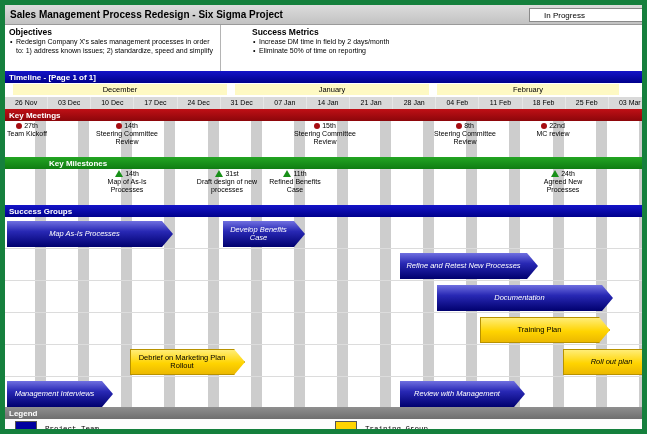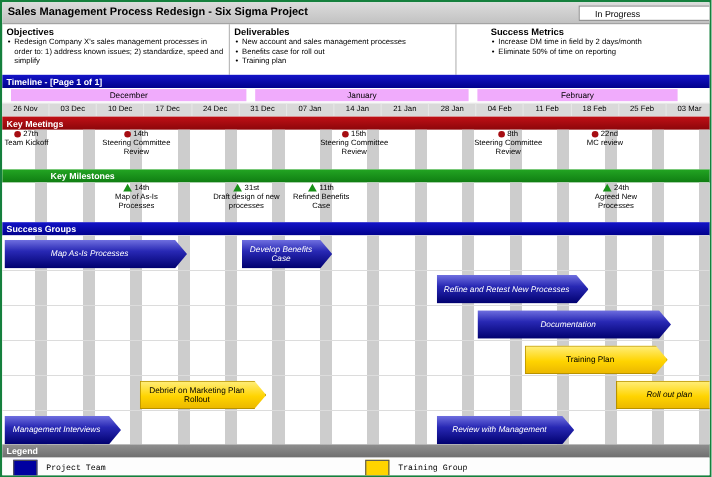--- a/index.html
+++ b/index.html
@@ -1,20 +1,20 @@
 <!DOCTYPE html>
 <html><head>
 <meta charset="utf-8">
 <style>
   * { margin:0; padding:0; box-sizing:border-box; }
   html,body { background:#ffffff; }
   body { font-family:"Liberation Sans", sans-serif; }
   #app {
     position:relative; width:647px; height:434px; background:#fff;
-    border:2px solid #15803d; overflow:hidden;
+    border:5px solid #15803d; overflow:hidden;
   }
   
   .titlebar {
     position:absolute; left:0; top:0; width:647px; height:20px;
     background:linear-gradient(180deg,#dcdcdc,#c2c2c2);
     border-bottom:1px solid #9a9a9a;
     display:flex; align-items:center;
   }
   .titlebar .title { font-size:10px; font-weight:bold; color:#000; padding-left:5px; }
   .status-box {
@@ -37,21 +37,21 @@
     color:#fff; font-size:8px; font-weight:bold;
     display:flex; align-items:center; padding-left:4px;
   }
   .sec-blue  { background:linear-gradient(180deg,#1414c8,#00008c); }
   .sec-red   { background:linear-gradient(180deg,#c01016,#8c060a); }
   .sec-green { background:linear-gradient(180deg,#23a523,#0f7d12); }
   .sec-gray  { background:linear-gradient(180deg,#8f8f8f,#6f6f6f); }
   
   .monthrow { position:absolute; left:0; top:78px; width:647px; height:13px; background:#fff; }
   .monthband {
-    position:absolute; top:1px; height:11px; background:#f0abfc;
+    position:absolute; top:1px; height:11px; background:#fef9c3;
     font-size:7.5px; color:#000; display:flex; align-items:center; justify-content:center;
   }
   .weekrow {
     position:absolute; left:0; top:91px; width:647px; height:13px;
     background:#d9d9d9; border-top:1px solid #fff; display:flex;
   }
   .week {
     width:43.133px; font-size:7px; color:#000; text-align:center; line-height:12px;
     border-right:1px solid #e6e6e6;
   }
@@ -105,28 +105,20 @@
   <div class="titlebar">
     <div class="title">Sales Management Process Redesign - Six Sigma Project</div>
     <div class="status-box">In Progress</div>
   </div>
 
   <div class="info">
     <div class="panel p0">
       <h3>Objectives</h3>
       <ul>
           <li>Redesign Company X's sales management processes in order to: 1) address known issues; 2) standardize, speed and simplify</li>
-        </ul>
-    </div>
-    <div class="panel p1">
-      <h3>Deliverables</h3>
-      <ul>
-          <li>New account and sales management processes</li>
-          <li>Benefits case for roll out</li>
-          <li>Training plan</li>
         </ul>
     </div>
     <div class="panel p2">
       <h3>Success Metrics</h3>
       <ul>
           <li>Increase DM time in field by 2 days/month</li>
           <li>Eliminate 50% of time on reporting</li>
         </ul>
     </div>
   </div>

